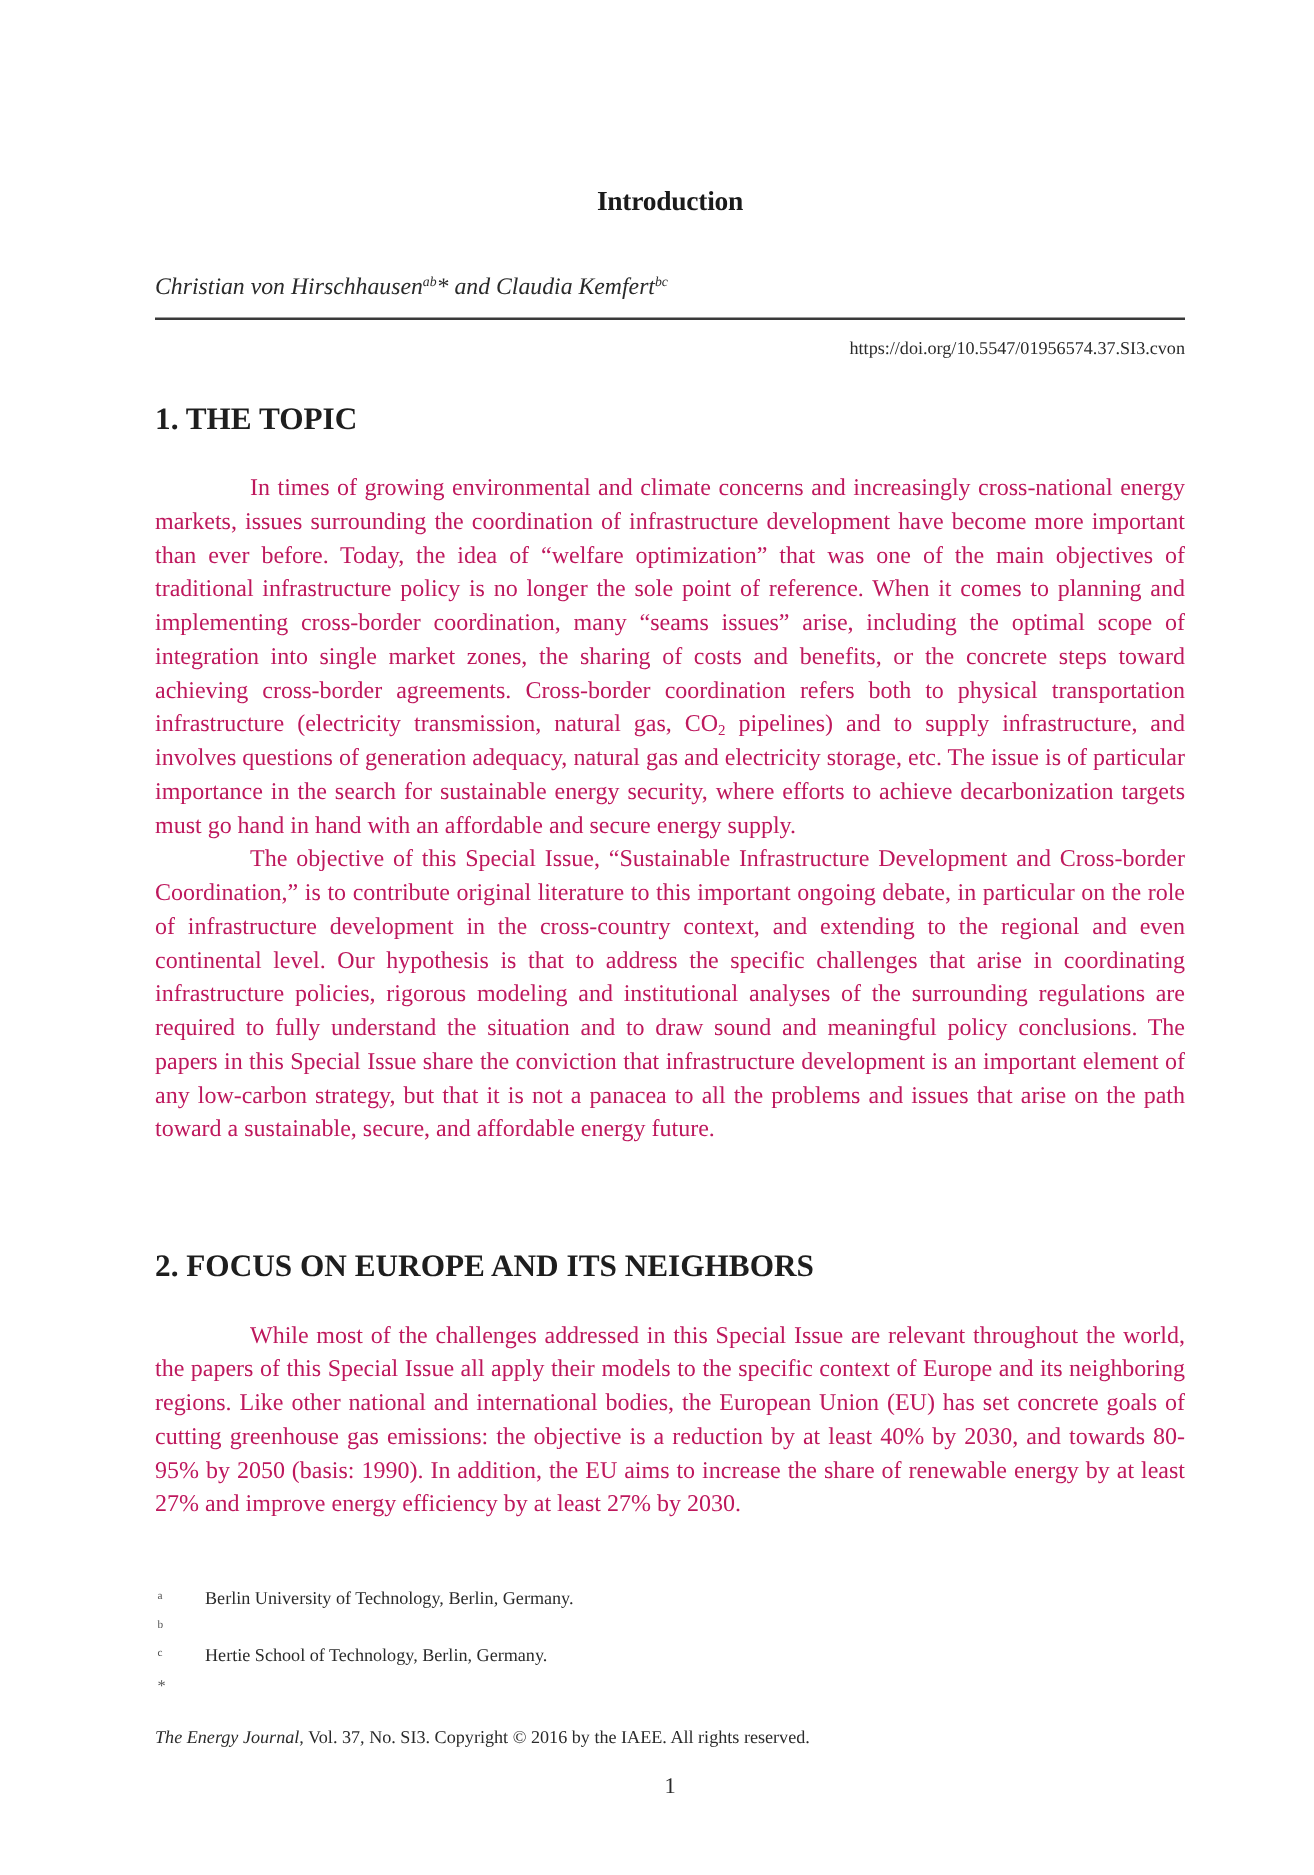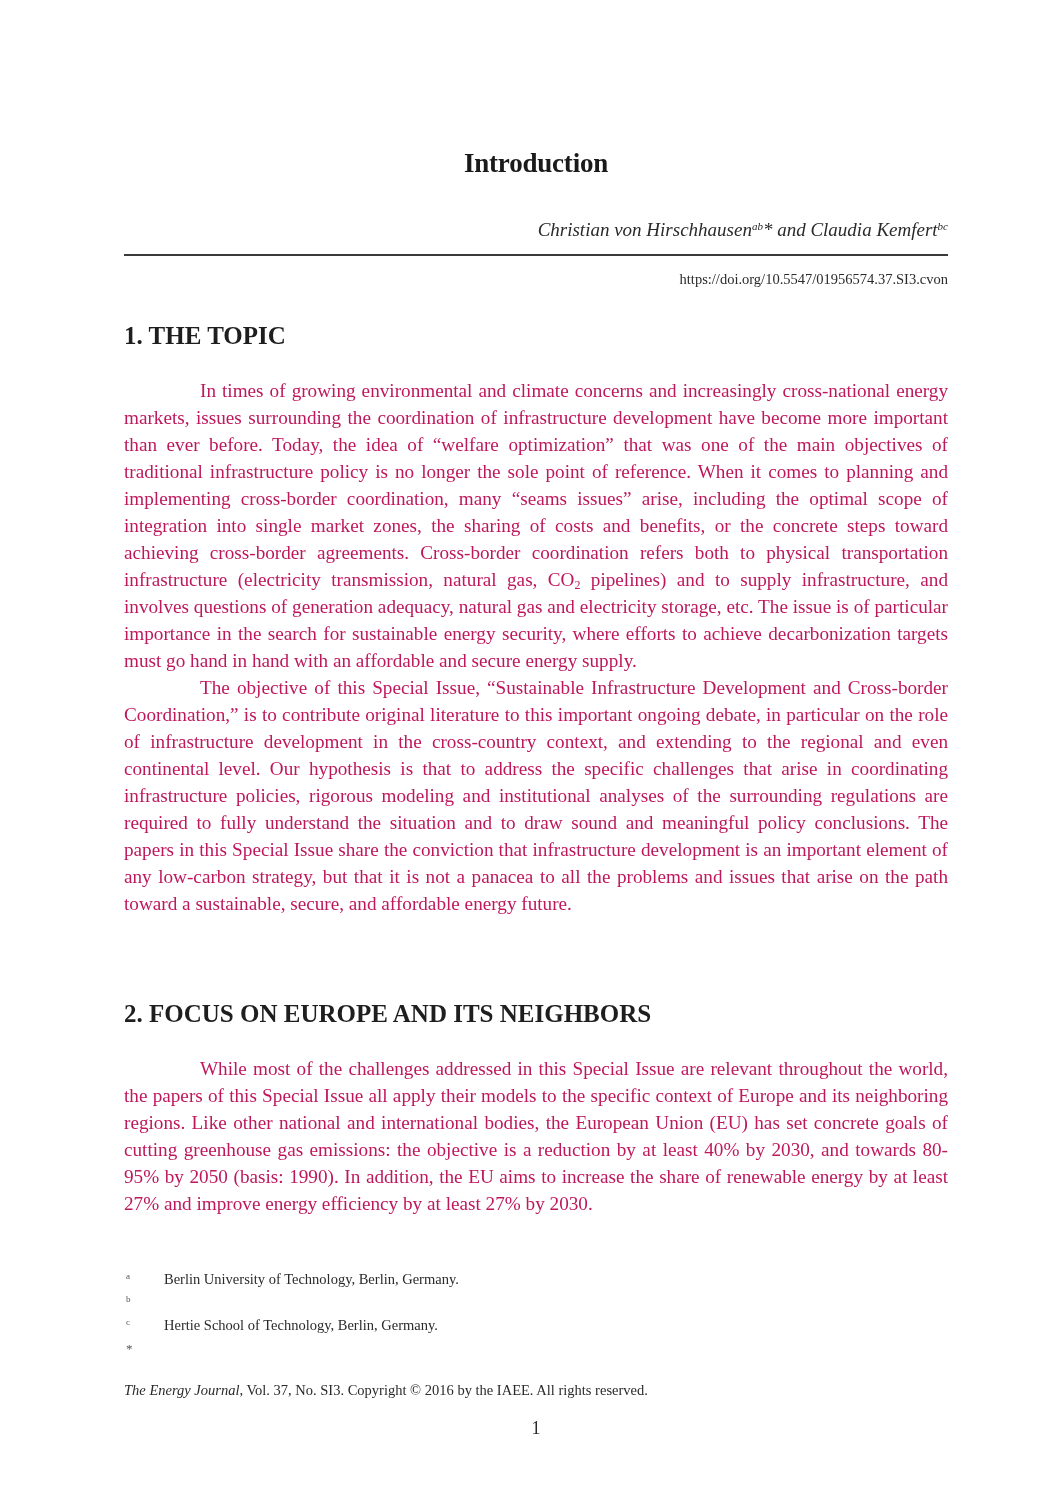--- a/index.html
+++ b/index.html
@@ -4,24 +4,24 @@
   <style>
     html, body { margin: 0; padding: 0; background: #ffffff; }
     body {
       width: 1051px; height: 1500px; position: relative; overflow: hidden;
       font-family: "Liberation Serif", "DejaVu Serif", serif;
       color: #222222;
     }
     .page { position: absolute; left: 124px; top: 0; width: 824px; }
     .title {
       position: absolute; top: 148px; left: 0; width: 824px; text-align: center;
-      font-size: 27px; font-weight: bold; color: #1a1a1a; letter-spacing: -0.2px;
+      font-size: 22px; font-weight: bold; color: #1a1a1a; letter-spacing: -0.2px;
     }
     .authors {
-      position: absolute; top: 219px; left: 0; width: 824px; text-align: right;
+      position: absolute; top: 219px; left: 0; width: 824px; text-align: left;
       font-size: 19px; font-style: italic; color: #2a2a2a;
     }
     .authors sup { font-size: 11px; font-style: italic; vertical-align: 6px; line-height: 0; }
     .rule {
       position: absolute; top: 254px; left: 0; width: 824px; height: 2px; background: #3a3a3a;
     }
     .doi {
       position: absolute; top: 271px; right: 0; font-size: 14.5px; color: #2a2a2a;
     }
     .heading {

